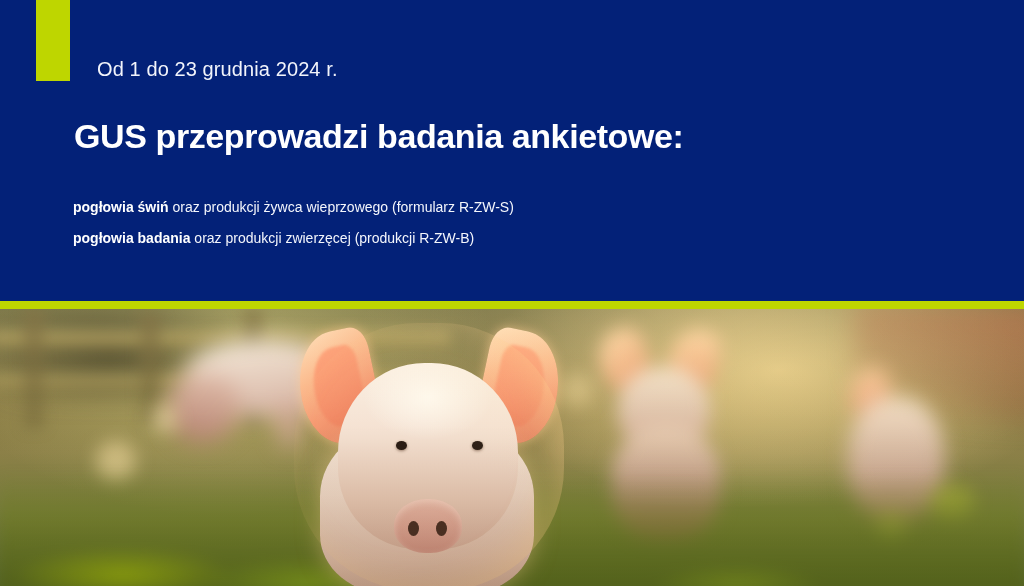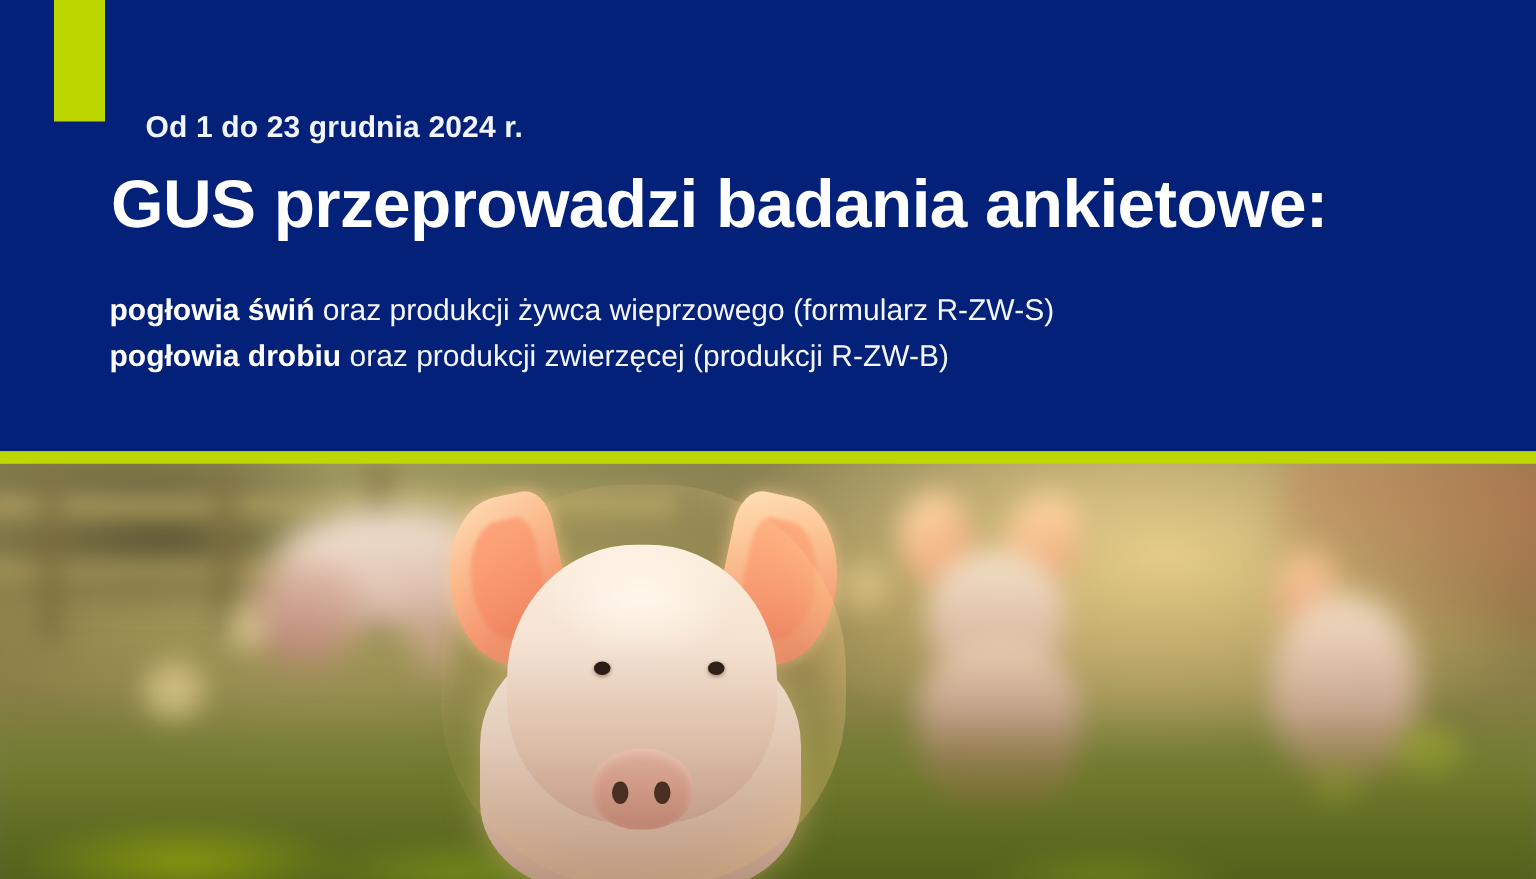--- a/index.html
+++ b/index.html
@@ -36,45 +36,45 @@
     left: 36px;
     top: 0;
     width: 34px;
     height: 81px;
     background: #bed600;
   }
 
   .date-line {
     position: absolute;
     left: 97px;
-    top: 72px;
+    top: 56px;
     font-size: 20px;
     line-height: 26px;
-    font-weight: 700;
+    font-weight: 400;
     color: #f2f4fb;
     letter-spacing: 0.1px;
     white-space: nowrap;
   }
 
   .headline {
     position: absolute;
     left: 74px;
     top: 108px;
-    font-size: 45px;
+    font-size: 34px;
     line-height: 56px;
     font-weight: 700;
     color: #ffffff;
     letter-spacing: -0.4px;
     white-space: nowrap;
   }
 
   .subline {
     position: absolute;
     left: 73px;
-    font-size: 20px;
+    font-size: 14px;
     line-height: 28px;
     font-weight: 400;
     color: #f4f6fc;
     white-space: nowrap;
   }
   .subline-1 { top: 193px; }
   .subline-2 { top: 224px; }
   .subline b {
     font-weight: 700;
     color: #ffffff;
@@ -377,21 +377,21 @@
 
     <div class="date-line">Od 1 do 23 grudnia 2024 r.</div>
 
     <div class="headline">GUS przeprowadzi badania ankietowe:</div>
 
     <div class="subline subline-1">
       <b>pogłowia świń</b><span> oraz produkcji żywca wieprzowego (formularz R-ZW-S)</span>
     </div>
 
     <div class="subline subline-2">
-      <b>pogłowia drobiu</b><span> oraz produkcji zwierzęcej (produkcji R-ZW-B)</span>
+      <b>pogłowia badania</b><span> oraz produkcji zwierzęcej (produkcji R-ZW-B)</span>
     </div>
 
   </div>
 
   <div class="divider"></div>
 
   <div class="photo">
     <div class="photo-scene">
 
       <div class="ph-layer bg-wash"></div>

